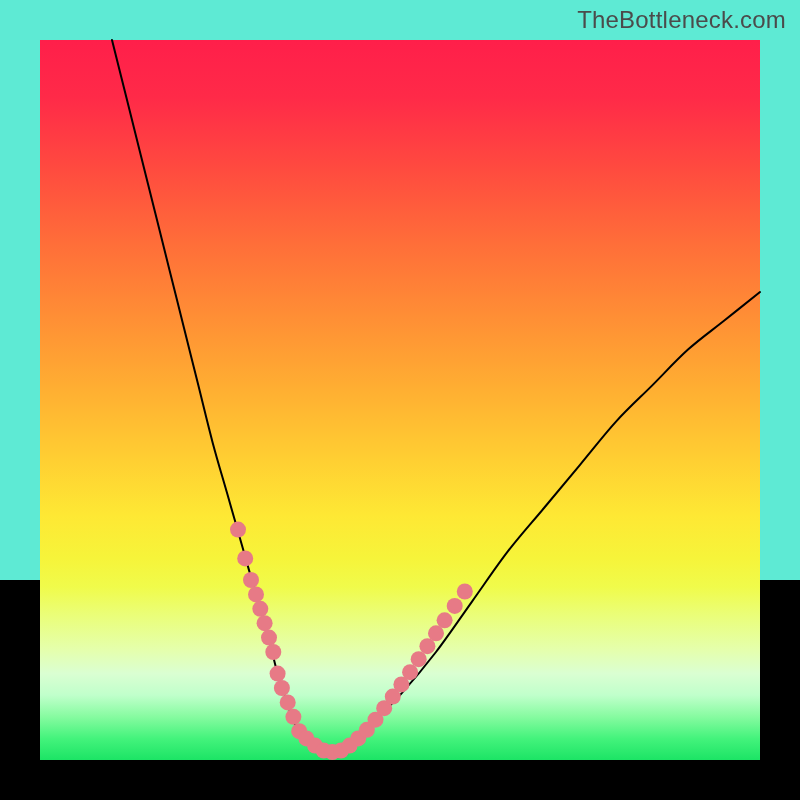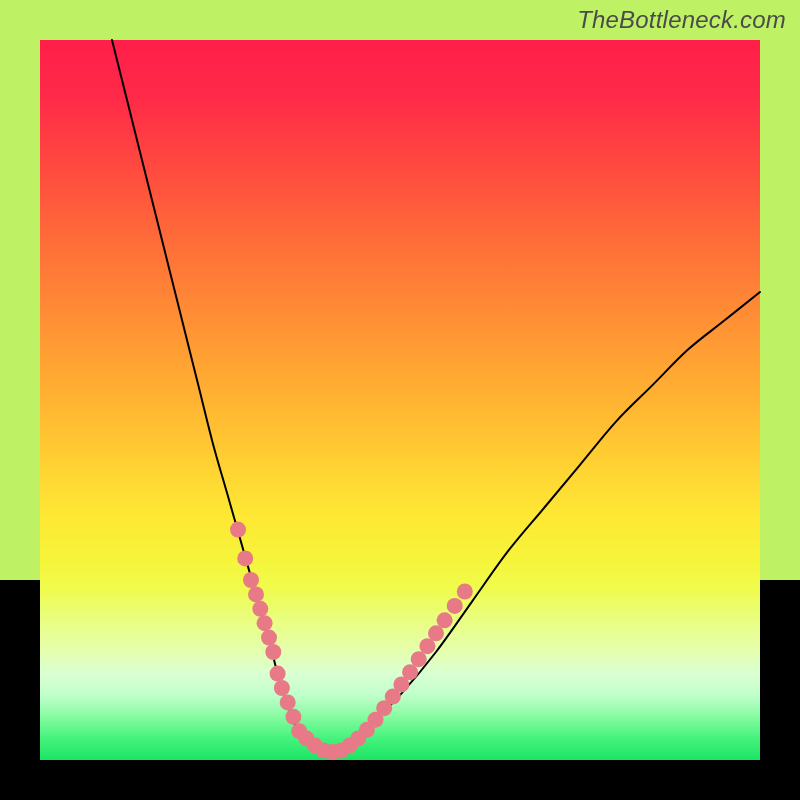--- a/index.html
+++ b/index.html
@@ -8,22 +8,21 @@
     width: 800px;
     height: 800px;
     overflow: hidden;
     background: #000;
     font-family: Arial, Helvetica, sans-serif;
   }
   .frame {
     position: relative;
     width: 800px;
     height: 580px;
-    background: #bef264;
-    font-style: italic;
+    background: #5eead4;
   }
   .plot-area {
     position: absolute;
     left: 40px;
     top: 40px;
     width: 720px;
     height: 720px;
     background: linear-gradient(to bottom,
       #ff1f4a 0%,
       #ff2a48 8%,

